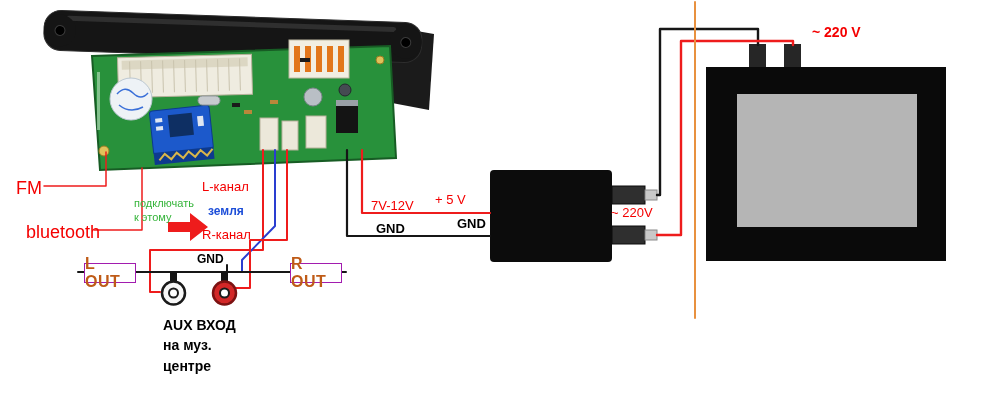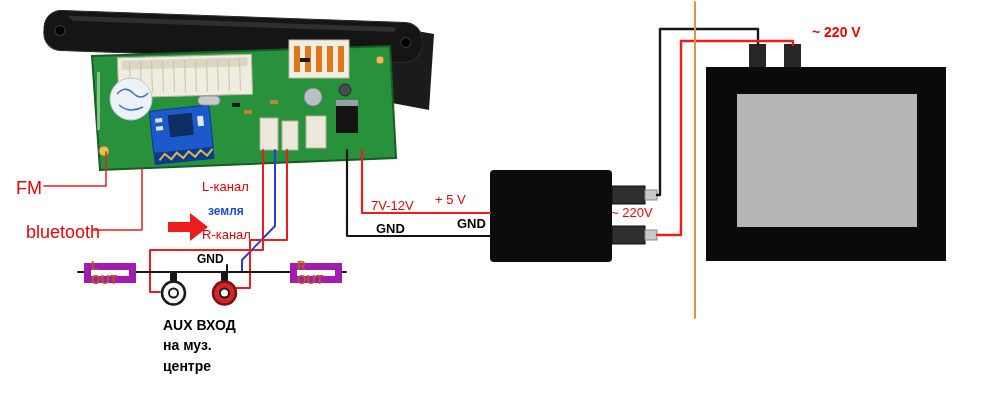--- a/index.html
+++ b/index.html
@@ -15,22 +15,22 @@
   .lbl{position:absolute;white-space:pre-line}
   .red-sm{color:var(--label-red);font-size:18px}
   .red-b{color:var(--label-red);font-size:13px;font-weight:normal}
   .red-b14{color:var(--label-red);font-size:14px;font-weight:bold}
   .blk-b{color:#1d4ed8;font-size:12px;font-weight:bold}
   .blk-b13{color:#000;font-size:13px;font-weight:bold}
   .gnd{color:#000;font-size:12px;font-weight:bold}
   .green{color:var(--label-green);font-size:11px;line-height:1.3}
   .aux{color:#000;font-size:14px;font-weight:bold;line-height:1.45}
   .caption{color:#000;font-size:15px;font-weight:bold;line-height:1.4}
-  .out-box{position:absolute;width:52px;height:20px;border:7px solid #a21caf;background:#fff;
-    color:var(--out-text);font-weight:bold;font-size:12px;letter-spacing:.5px;
+  .out-box{position:absolute;width:52px;height:20px;border:1px solid #a21caf;background:#fff;
+    color:var(--out-text);font-weight:bold;font-size:16px;letter-spacing:.5px;
     display:flex;align-items:center;justify-content:center}
   .w-red{stroke:var(--wire-red)} .w-black{stroke:var(--wire-black)}
   .w-blue{stroke:var(--wire-blue)} .w-orange{stroke:var(--wire-orange)}
   .pcb{fill:var(--pcb-green)} .bt{fill:var(--bt-blue)}
 </style>
 </head>
 <body>
 
 <div class="stage">
 
@@ -144,20 +144,22 @@
       <rect x="221" y="272" width="7" height="11" fill="#141414"></rect>
       <circle cx="173.5" cy="293" r="11.5" fill="#f7f7f7" stroke="#1a1a1a" stroke-width="2.5"></circle>
       <circle cx="173.5" cy="293" r="4.5" fill="#ffffff" stroke="#1a1a1a" stroke-width="2"></circle>
       <circle cx="224.5" cy="293" r="11.5" fill="#d32727" stroke="#7c1212" stroke-width="2.5"></circle>
       <circle cx="224.5" cy="293" r="4.5" fill="#ffffff" stroke="#1a1a1a" stroke-width="2"></circle>
     </g>
   </svg>
 
   <div class="lbl red-sm" style="left:16px;top:178px">FM</div>
   <div class="lbl red-sm" style="left:26px;top:222px">bluetooth</div>
+  <div class="lbl green" style="left:134px;top:196px">подключать
+к этому</div>
   <div class="lbl red-b" style="left:202px;top:179px">L-канал</div>
   <div class="lbl blk-b" style="left:208px;top:204px">земля</div>
   <div class="lbl red-b" style="left:202px;top:227px">R-канал</div>
   <div class="lbl gnd" style="left:197px;top:252px">GND</div>
 
   <div class="out-box" style="left:84px;top:263px">
     <span>L OUT</span>
   </div>
   <div class="out-box" style="left:290px;top:263px">
     <span>R OUT</span>

